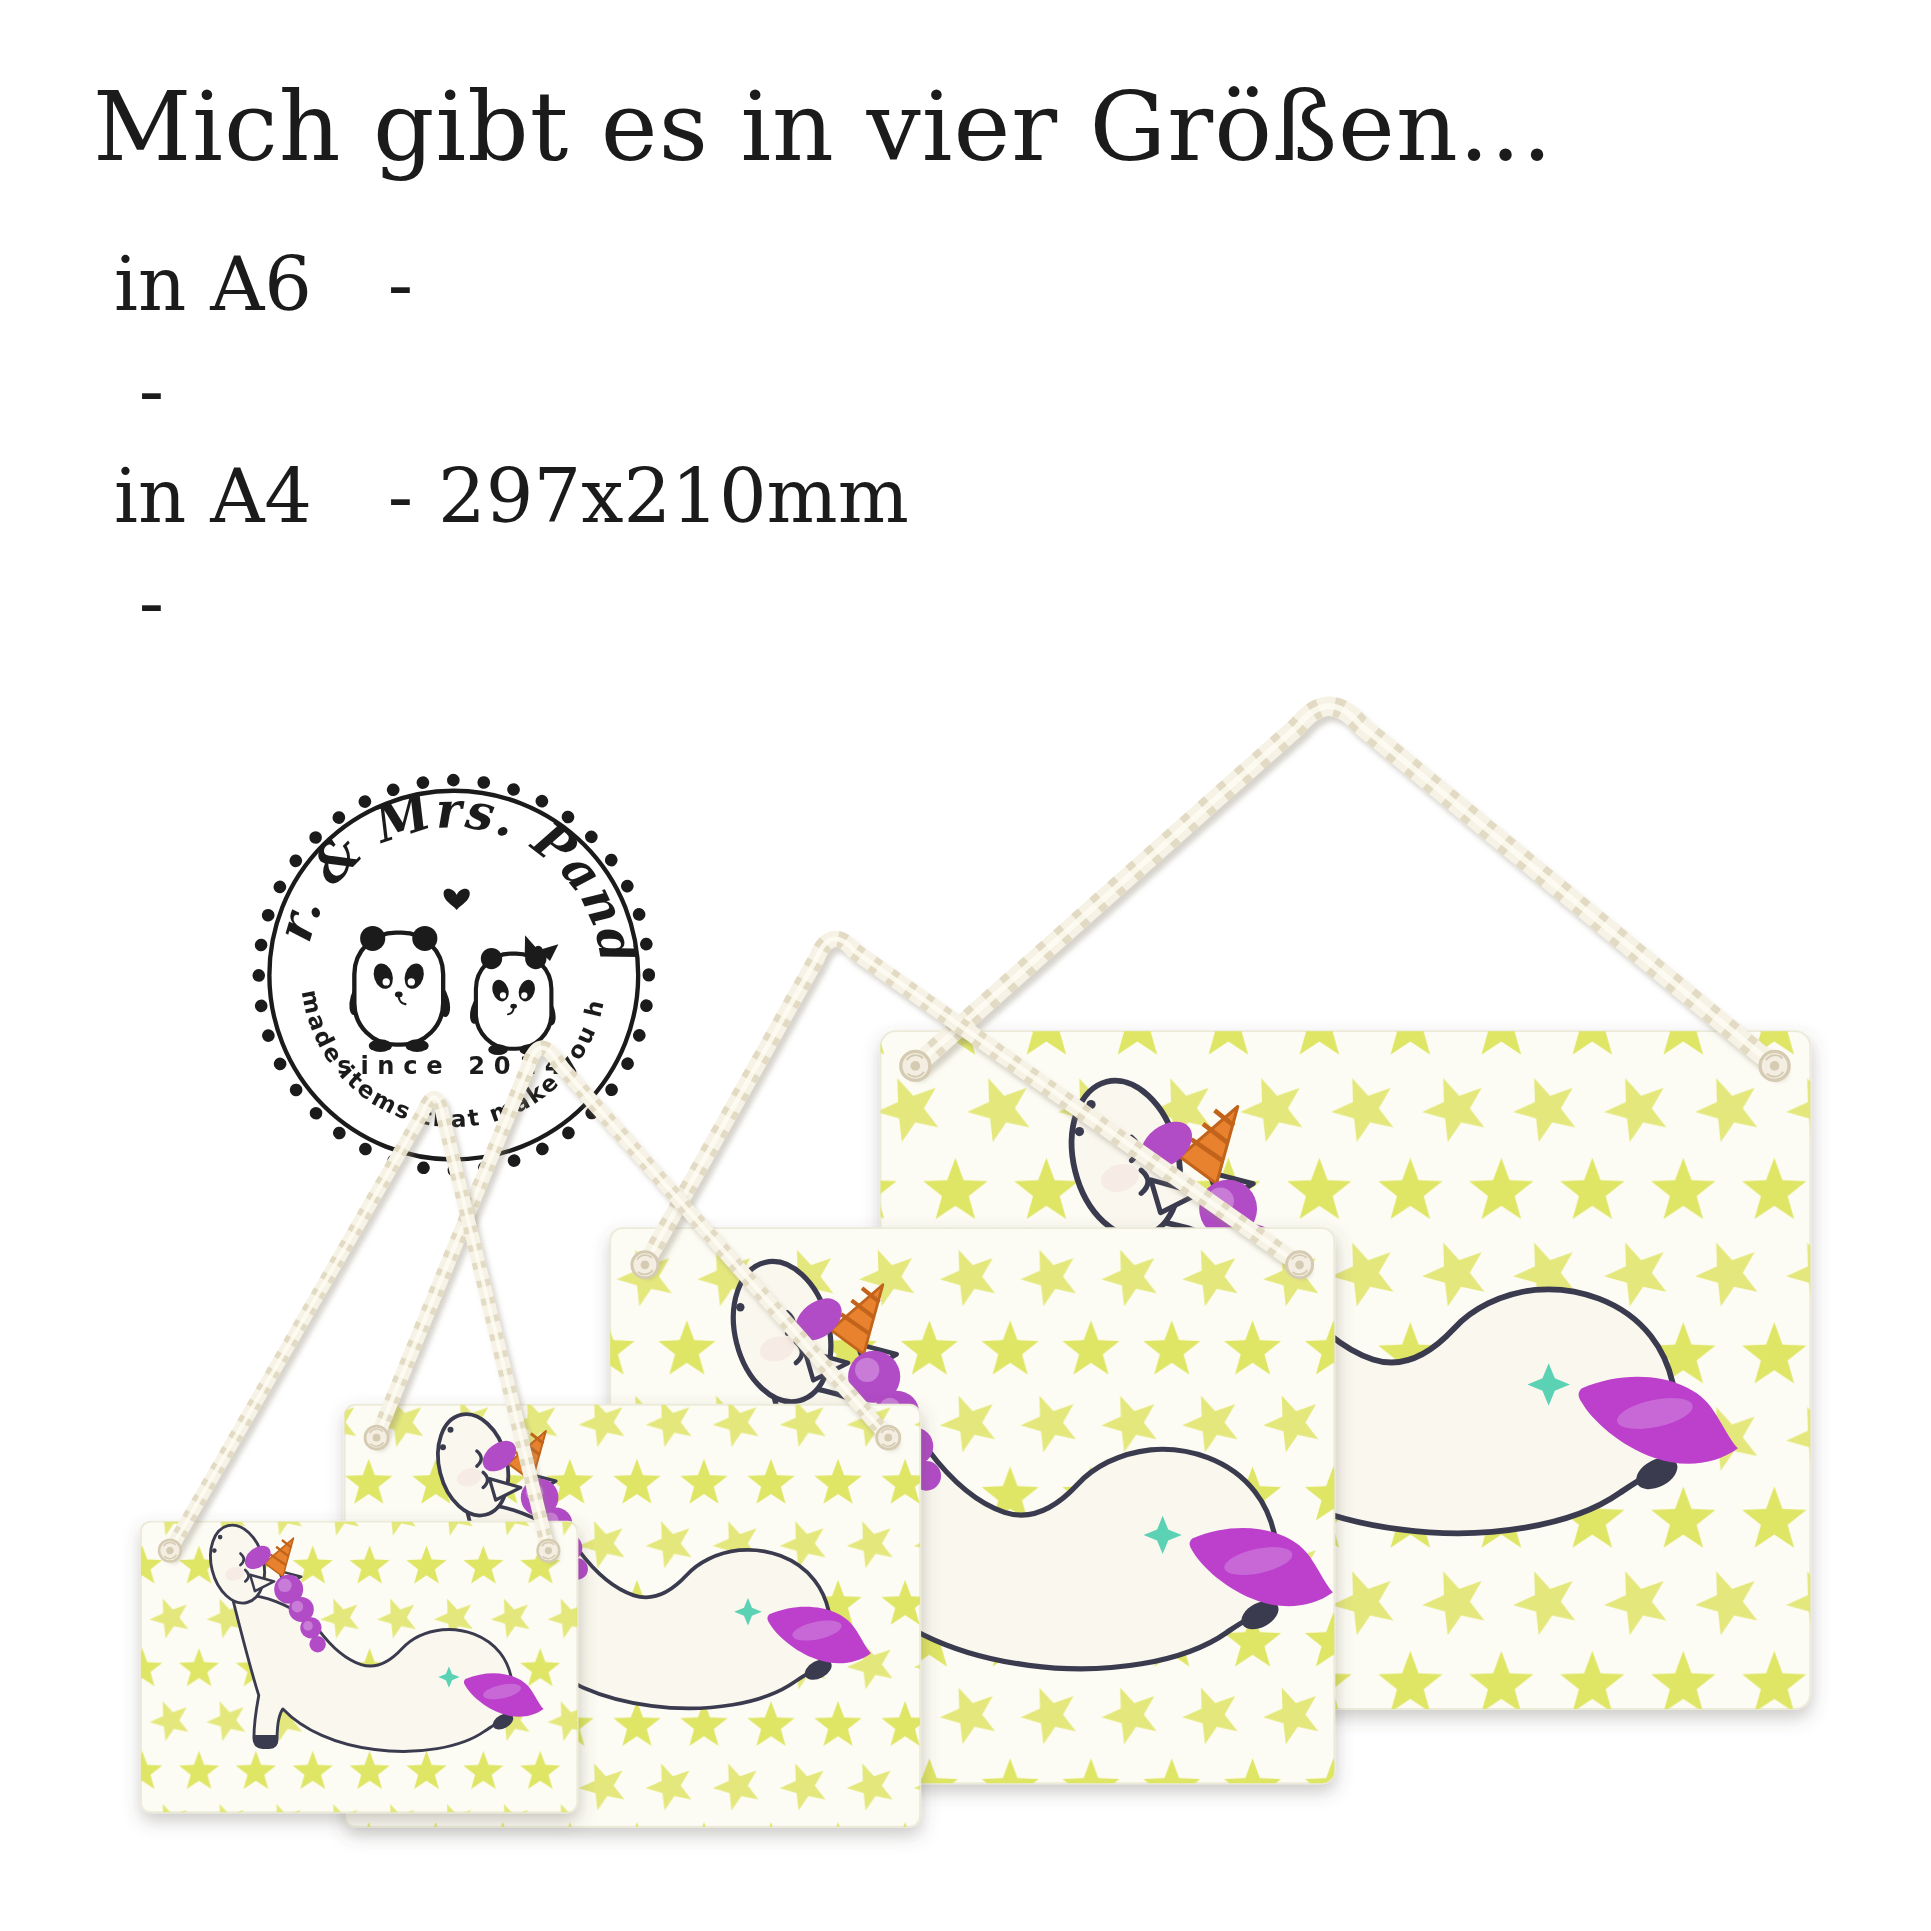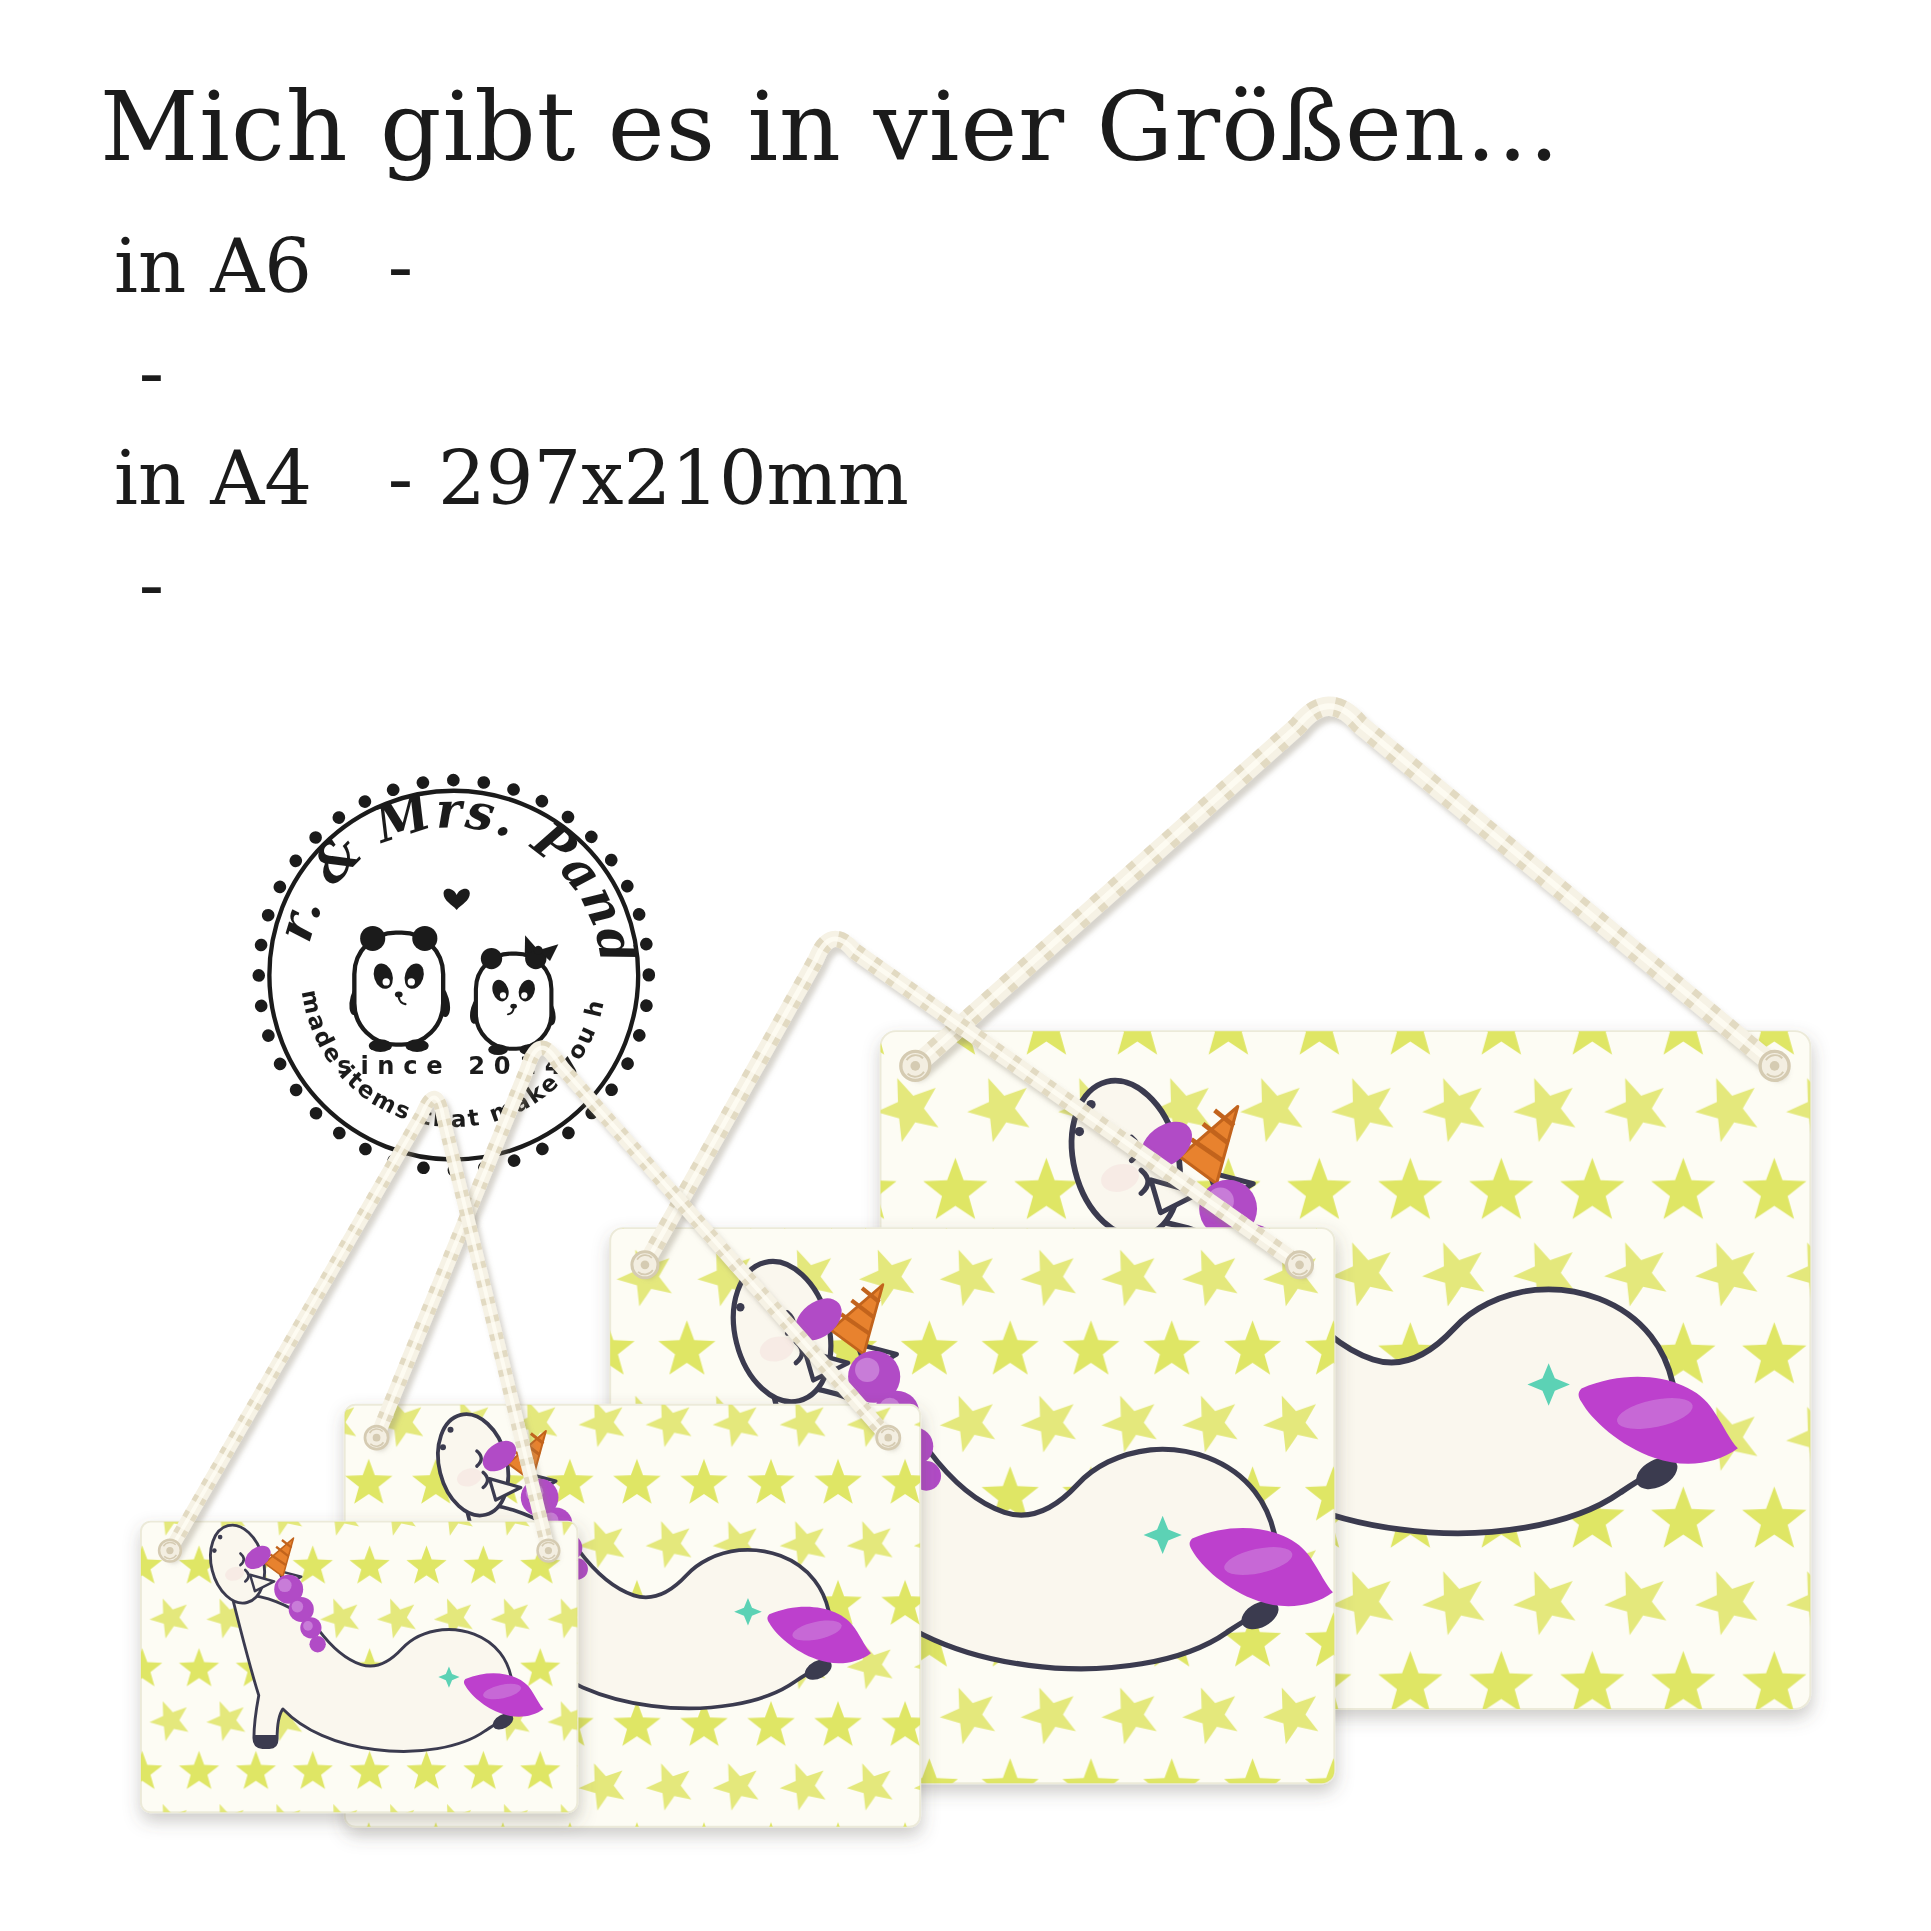--- a/index.html
+++ b/index.html
@@ -1,22 +1,22 @@
 <!DOCTYPE html>
 <html><head>
 <meta charset="utf-8">
 <style>
   html,body{margin:0;padding:0;background:#ffffff;}
   body{width:1931px;height:1931px;overflow:hidden;
        font-family:"DejaVu Serif", serif;color:#1b1b1b;}
   .stage{position:relative;width:1931px;height:1931px;background:#ffffff;}
-  .headline{position:absolute;left:100px;top:71px;font-size:96px;
+  .headline{position:absolute;left:93px;top:71px;font-size:96px;
             letter-spacing:1px;white-space:nowrap;font-weight:500;}
   .size-list{position:absolute;left:114px;top:222px;}
-  .size-row{display:flex;align-items:flex-start;height:106px;
+  .size-row{display:flex;align-items:flex-end;height:106px;
             font-size:75px;white-space:nowrap;}
   .size-label{width:249px;}
   .size-sep{width:75px;text-align:center;}
   svg.scene{position:absolute;left:0;top:0;width:1931px;height:1931px;}
   text{user-select:none;}
 </style>
 </head>
 <body>
 
 <div class="stage">

